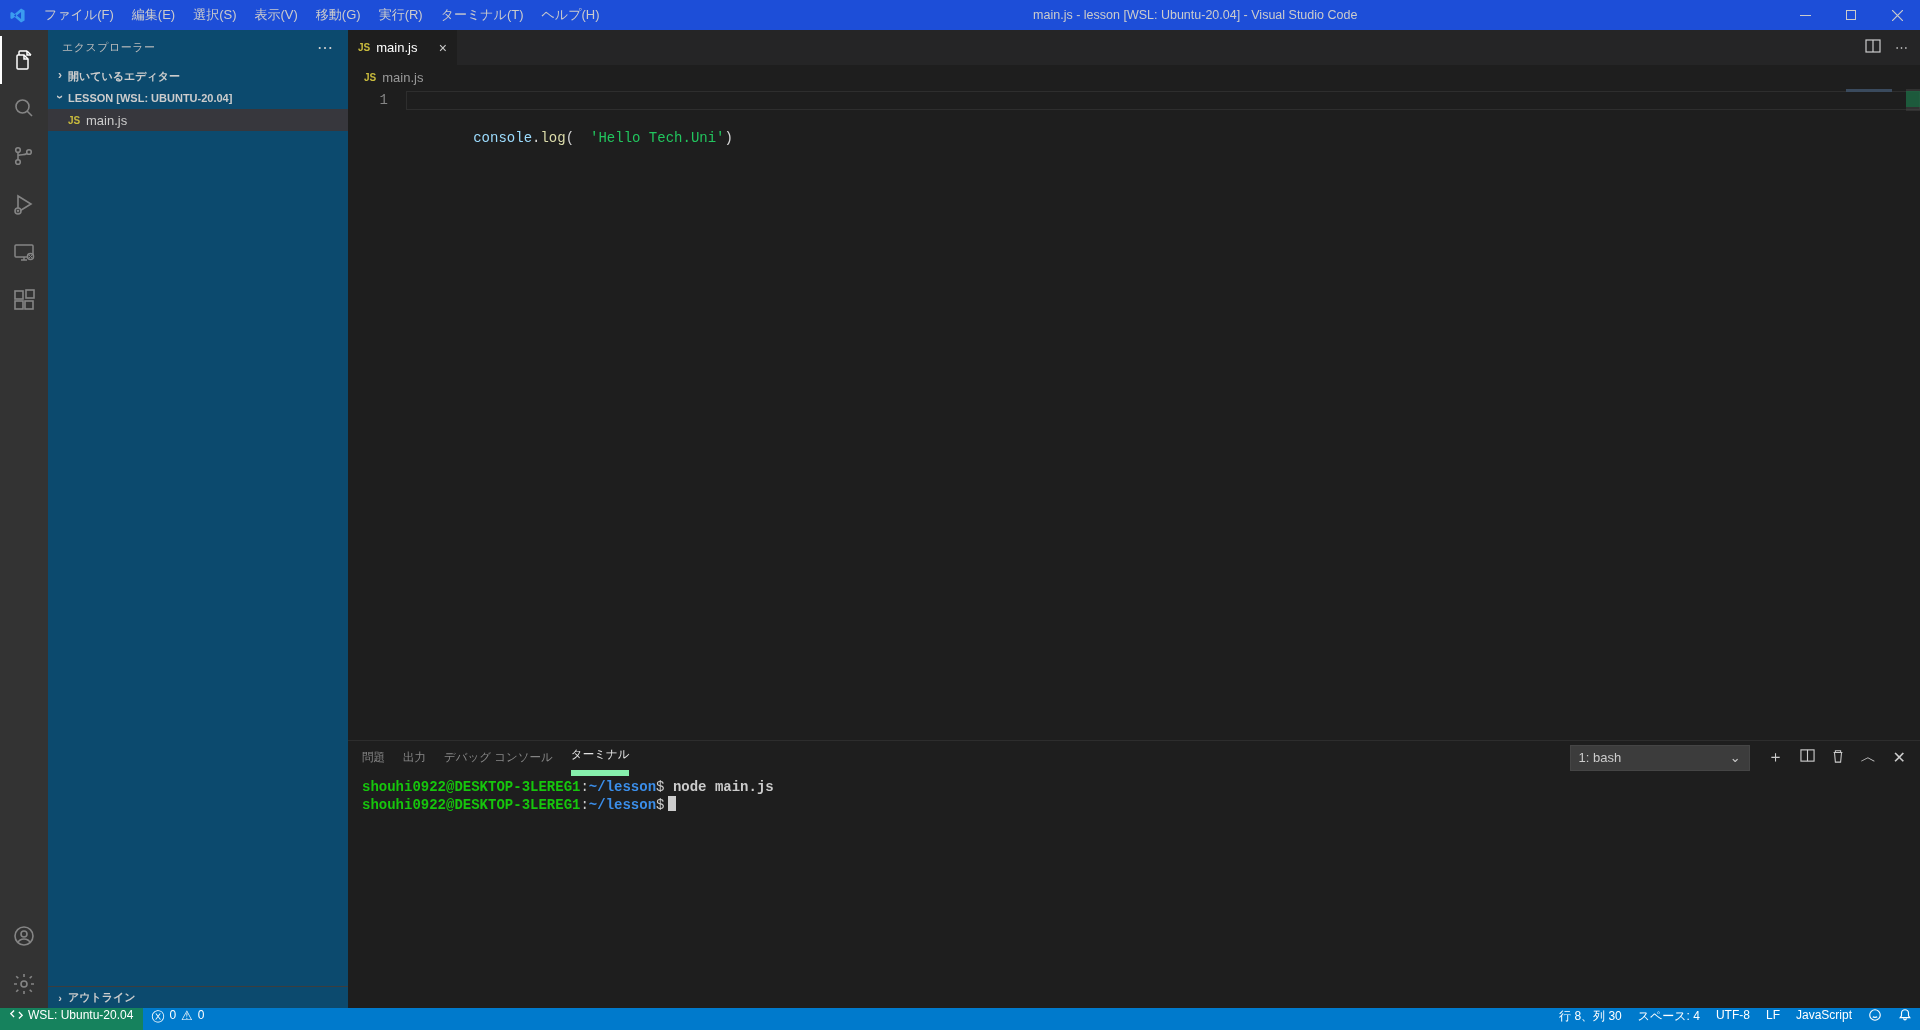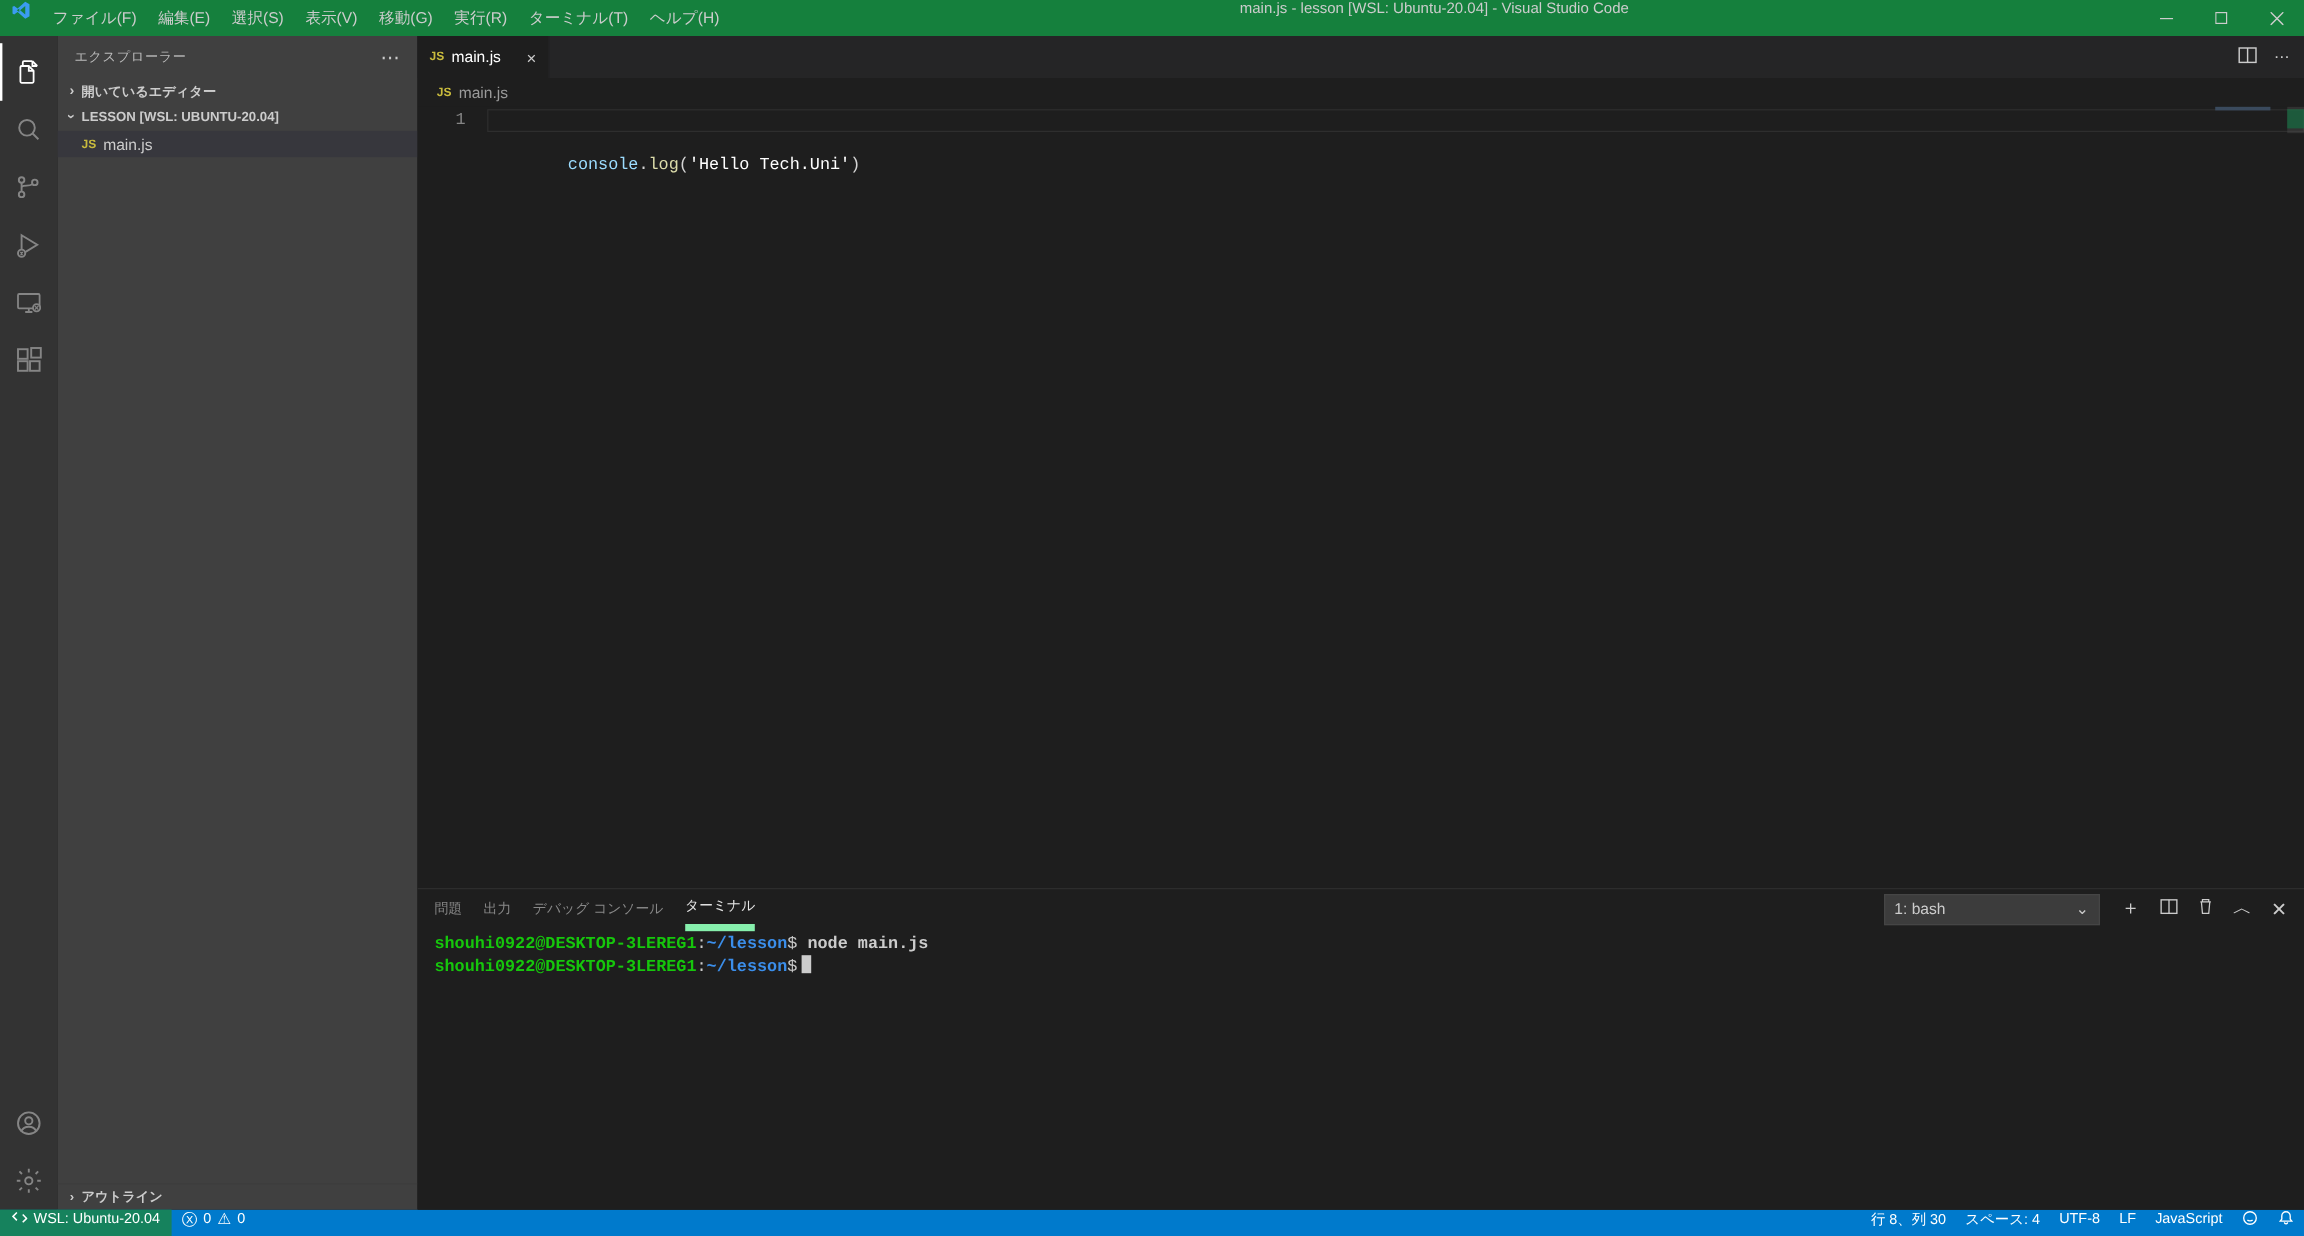--- a/index.html
+++ b/index.html
@@ -6,22 +6,22 @@
 body {
   width: 1920px; height: 1030px;
   background: #1e1e1e;
   font-family: "Segoe UI", "Yu Gothic UI", sans-serif;
   font-size: 13px; color: #cccccc;
   overflow: hidden;
   transform-origin: top left;
 }
 
 .titlebar {
-  height: 30px; background: #15803d;
-  display: flex; 
+  height: 30px; background: #1d4ed8;
+  display: flex; align-items: center;
   user-select: none;
 }
 .titlebar .logo { width: 35px; text-align: center; }
 .titlebar .logo svg { vertical-align: middle; }
 .menubar { display: flex; }
 .menubar .item { padding: 0 9px; height: 30px; line-height: 30px; cursor: default; color: #ccc; }
 .wintitle { flex: 1; text-align: center; color: #ccc; font-size: 12.5px; }
 .winctrls { display: flex; }
 .winctrls .wc { width: 46px; height: 30px; display: flex; align-items: center; justify-content: center; color: #ccc; }
 
@@ -34,21 +34,21 @@
 }
 .activitybar .ab-item {
   width: 48px; height: 48px; display: flex; align-items: center; justify-content: center;
   color: #858585;
 }
 .activitybar .ab-item.active { color: #fff; border-left: 2px solid #fff; }
 .activitybar .ab-spacer { flex: 1; }
 .activitybar svg { width: 24px; height: 24px; }
 
 .sidebar {
-  width: 300px; background: #404040; display: flex; flex-direction: column;
+  width: 300px; background: #0c4a6e; display: flex; flex-direction: column;
 }
 .sidebar-title {
   height: 35px; display: flex; align-items: center; justify-content: space-between;
   padding: 0 14px; color: #bbb; text-transform: uppercase; font-size: 11px; letter-spacing: .5px;
 }
 .sidebar-title .dots { color: #ccc; font-size: 16px; letter-spacing: 1px; }
 .section-hdr {
   height: 22px; display: flex; align-items: center; padding-left: 4px;
   color: #ccc; font-size: 11px; font-weight: 700; cursor: default;
 }
@@ -86,21 +86,21 @@
   padding-left: 16px; color: #9a9a9a; font-size: 13px; background: #1e1e1e;
 }
 .breadcrumb .ficon { color: #c9bb3d; font-weight: 700; font-size: 10px; }
 .code-area { flex: 1; display: flex; background: #1e1e1e; font-family: Consolas, "Courier New", monospace; font-size: 14px; position: relative; }
 .gutter { width: 58px; text-align: right; color: #858585; padding: 2px 18px 0 0; line-height: 19px; }
 .code { flex: 1; padding-top: 2px; line-height: 19px; white-space: pre; color: #d4d4d4; position: relative; }
 .code .curline { position: absolute; left: 0; right: 0; top: 2px; height: 19px; border: 1px solid #2e2e2e; }
 .tok-obj { color: #9cdcfe; }
 .tok-fn { color: #dcdcaa; }
 .tok-punc { color: #d4d4d4; }
-.tok-str { color: #ffffff; }
+.tok-str { color: #22c55e; margin-left: 16px; }
 .minimap { position: absolute; right: 14px; top: 0; width: 60px; height: 20px; }
 .minimap .stripe { width: 46px; height: 3px; background: #3a4a5d; }
 .scrollbar-v { position: absolute; right: 0; top: 0; width: 14px; height: 100%; background: transparent; }
 .scrollbar-v .thumb { width: 14px; height: 22px; background: #52525260; }
 .overview-mark { position:absolute; right:0; top:2px; width:14px; height:16px; background:#117744; opacity:.6; }
 
 
 .panel { height: 268px; background: #1e1e1e; border-top: 1px solid #2d2d2d; display: flex; flex-direction: column; }
 .panel-tabs {
   height: 33px; display: flex; align-items: center; gap: 18px; padding: 0 14px;

